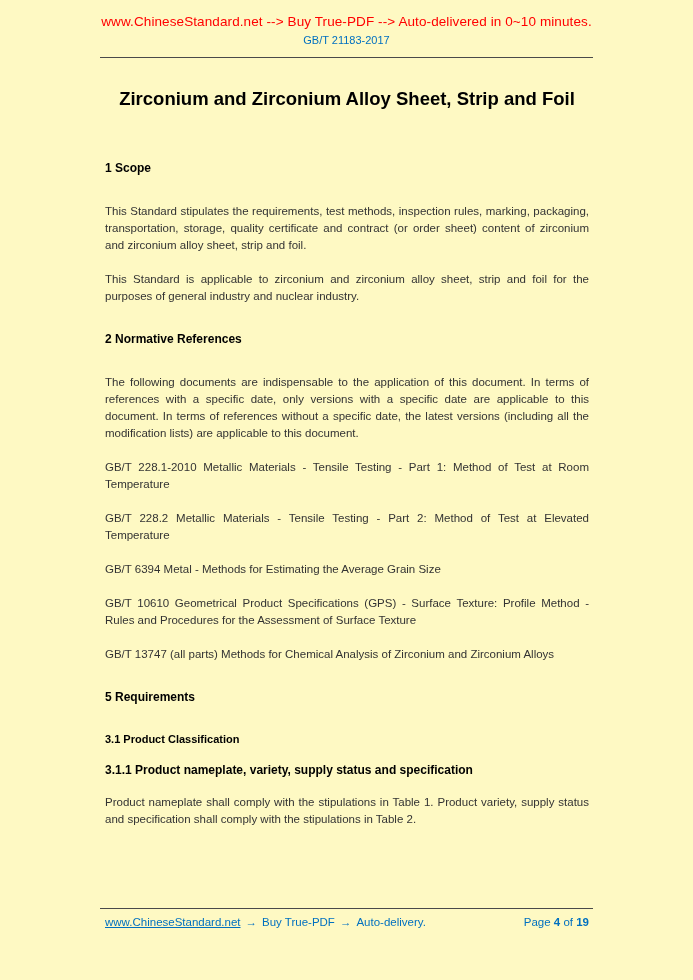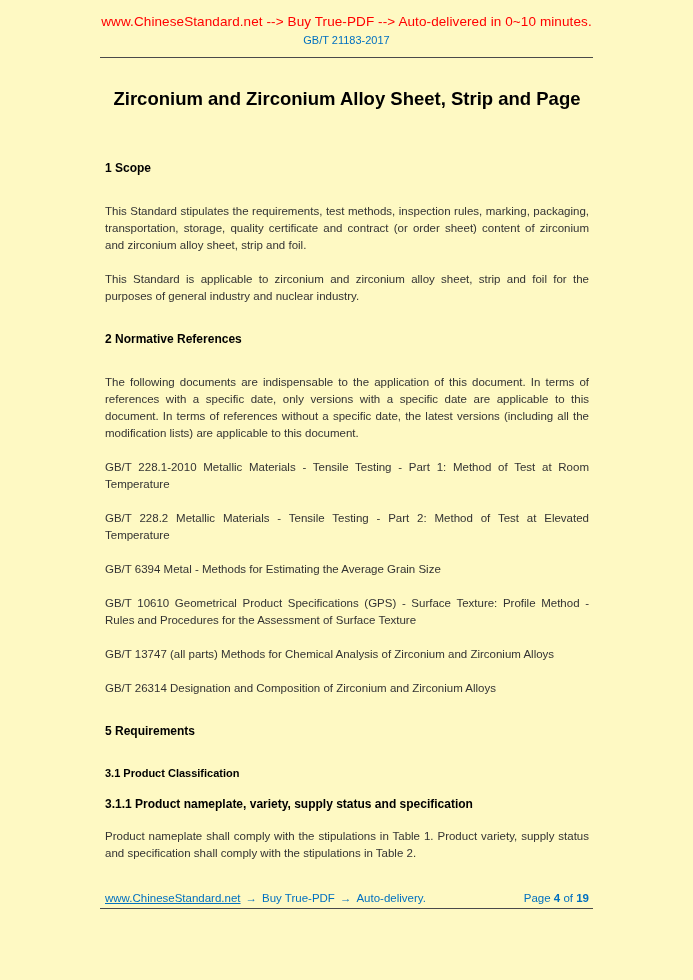--- a/index.html
+++ b/index.html
@@ -95,21 +95,21 @@
   p.body-par.after-sub { margin-top: 16px; margin-bottom: 0; }
   .footer-rule {
     position: absolute;
     top: 908px;
     left: 100px;
     width: 493px;
     border-top: 1px solid #4a4a4a;
   }
   .footer-row {
     position: absolute;
-    top: 892px;
+    top: 916px;
     left: 105px;
     width: 484px;
     display: flex;
     justify-content: space-between;
     align-items: baseline;
     font-size: 11.5px;
     color: #0070c0;
   }
   .footer-left { display: flex; gap: 5px; align-items: baseline; white-space: nowrap; }
   .footer-link { color: #0070c0; text-decoration: underline; cursor: pointer; }
@@ -123,21 +123,21 @@
 <div class="page">
 
   <div class="header-promo">www.ChineseStandard.net --&gt; Buy True-PDF --&gt; Auto-delivered in 0~10 minutes.</div>
 
   <div class="doc-number">GB/T 21183-2017</div>
 
   <div class="header-rule"></div>
 
   <div class="content">
 
-    <h1 class="doc-title">Zirconium and Zirconium Alloy Sheet, Strip and Page</h1>
+    <h1 class="doc-title">Zirconium and Zirconium Alloy Sheet, Strip and Foil</h1>
 
     <h2 class="sec-heading first">1 Scope</h2>
 
     <p class="body-par">This Standard stipulates the requirements, test methods, inspection rules, marking, packaging, transportation, storage, quality certificate and contract (or order sheet) content of zirconium and zirconium alloy sheet, strip and foil.</p>
 
     <p class="body-par">This Standard is applicable to zirconium and zirconium alloy sheet, strip and foil for the purposes of general industry and nuclear industry.</p>
 
     <h2 class="sec-heading">2 Normative References</h2>
 
     <p class="body-par">The following documents are indispensable to the application of this document. In terms of references with a specific date, only versions with a specific date are applicable to this document. In terms of references without a specific date, the latest versions (including all the modification lists) are applicable to this document.</p>
@@ -145,21 +145,20 @@
     <p class="body-par">GB/T 228.1-2010 Metallic Materials - Tensile Testing - Part 1: Method of Test at Room Temperature</p>
 
     <p class="body-par">GB/T 228.2 Metallic Materials - Tensile Testing - Part 2: Method of Test at Elevated Temperature</p>
 
     <p class="body-par">GB/T 6394 Metal - Methods for Estimating the Average Grain Size</p>
 
     <p class="body-par">GB/T 10610 Geometrical Product Specifications (GPS) - Surface Texture: Profile Method - Rules and Procedures for the Assessment of Surface Texture</p>
 
     <p class="body-par">GB/T 13747 (all parts) Methods for Chemical Analysis of Zirconium and Zirconium Alloys</p>
 
-    <p class="body-par">GB/T 26314 Designation and Composition of Zirconium and Zirconium Alloys</p>
 
     <h2 class="sec-heading">5 Requirements</h2>
 
     <h3 class="sub-heading">3.1 Product Classification</h3>
 
     <h4 class="sub-heading">3.1.1 Product nameplate, variety, supply status and specification</h4>
 
     <p class="body-par after-sub">Product nameplate shall comply with the stipulations in Table 1. Product variety, supply status and specification shall comply with the stipulations in Table 2.</p>
 
   </div>

